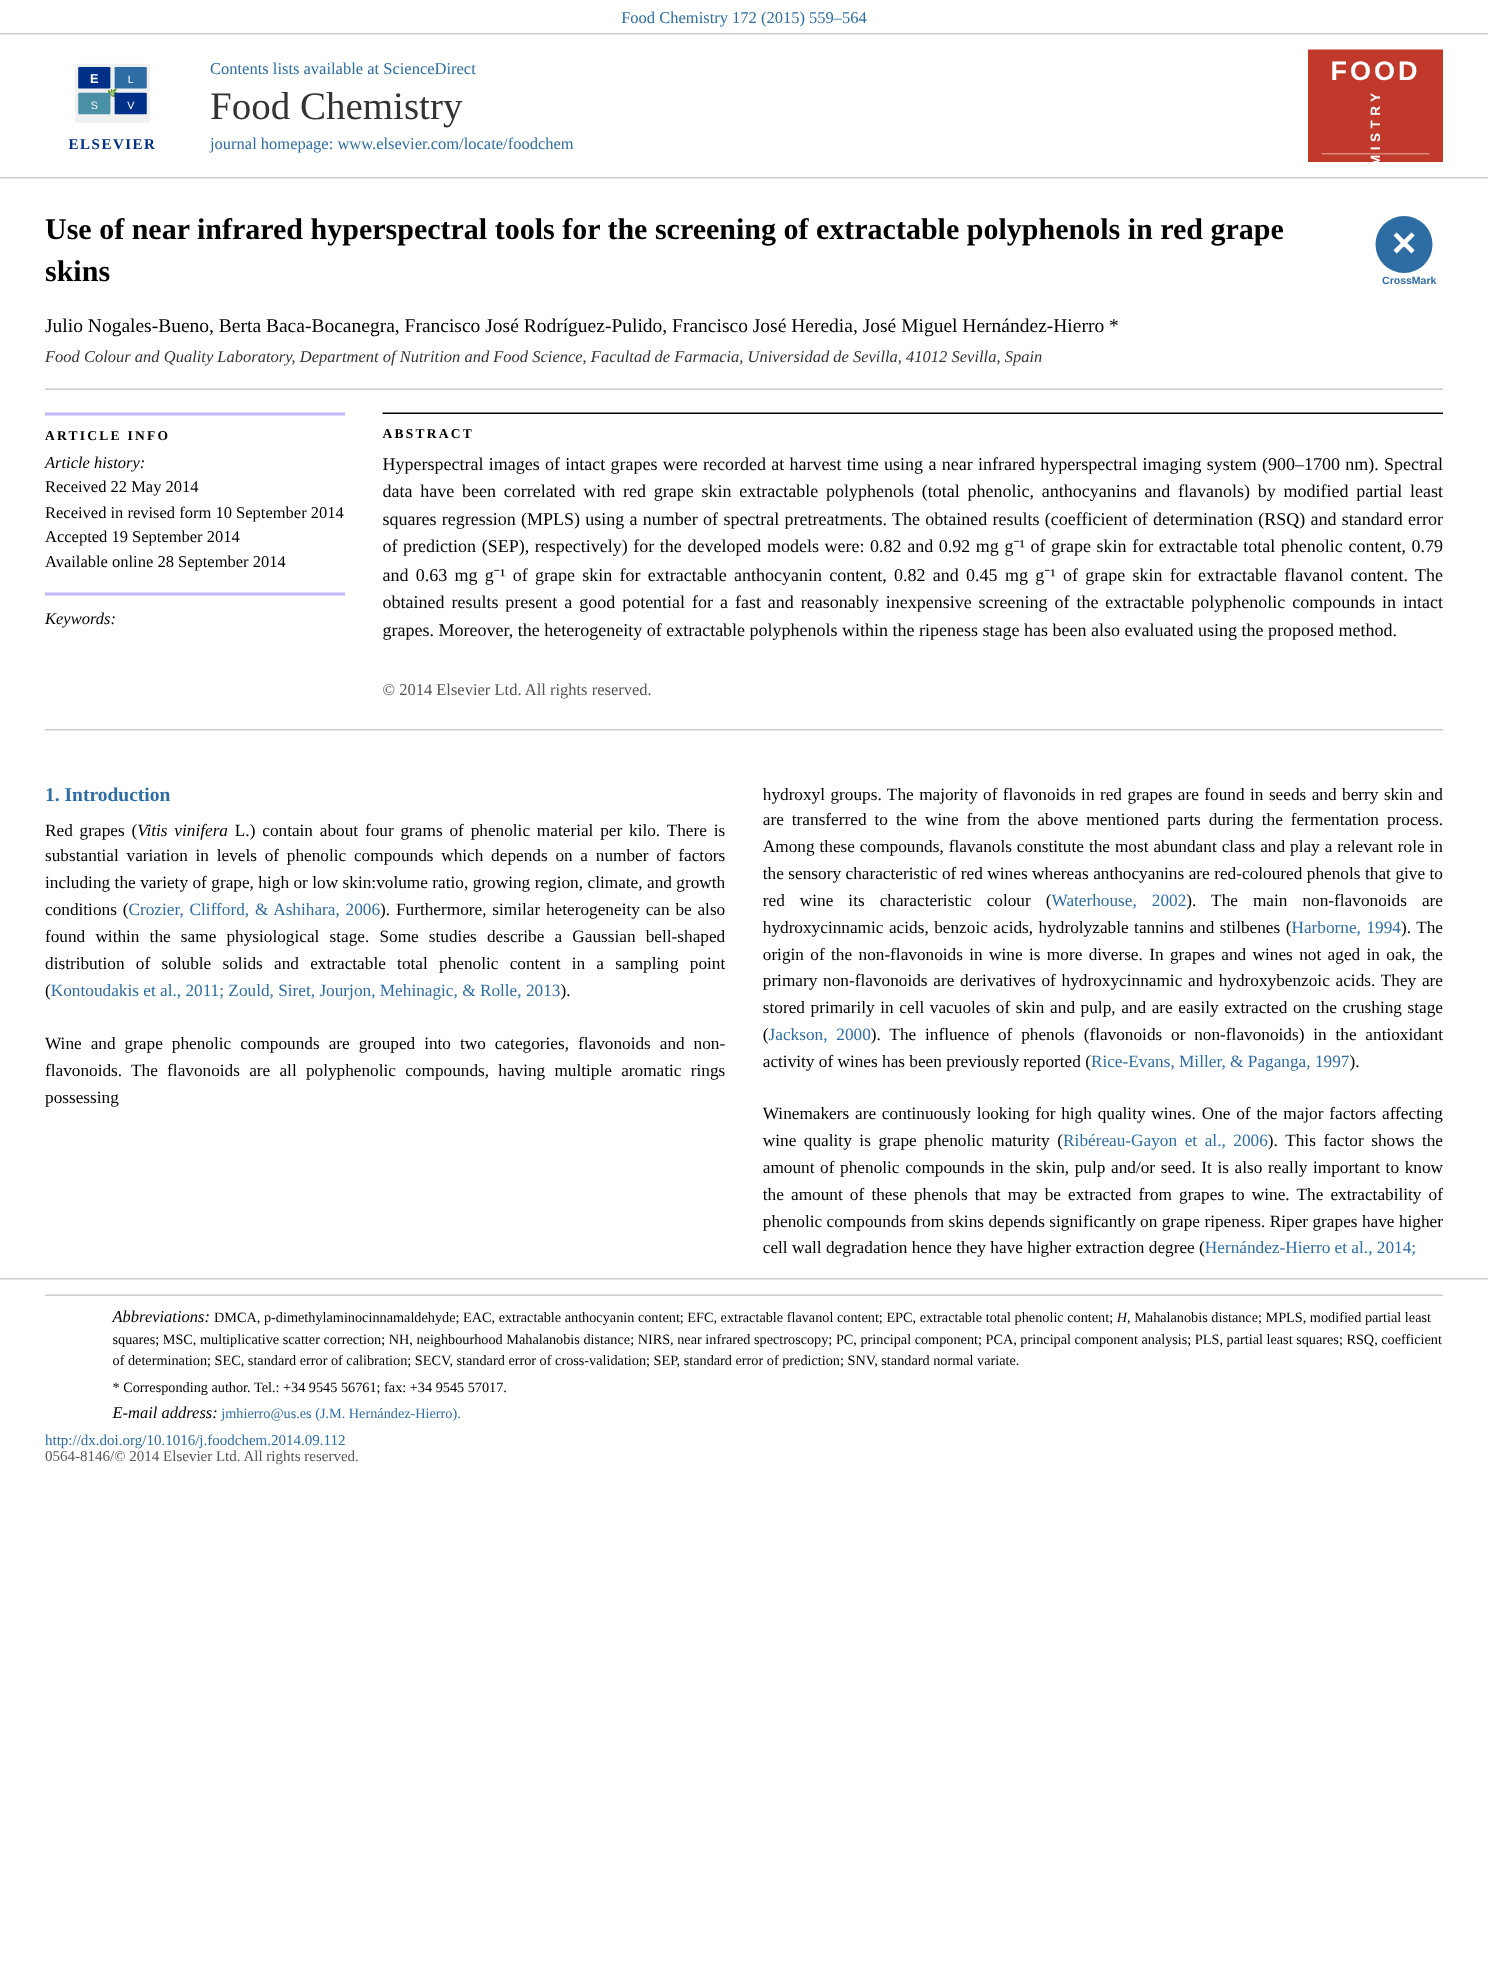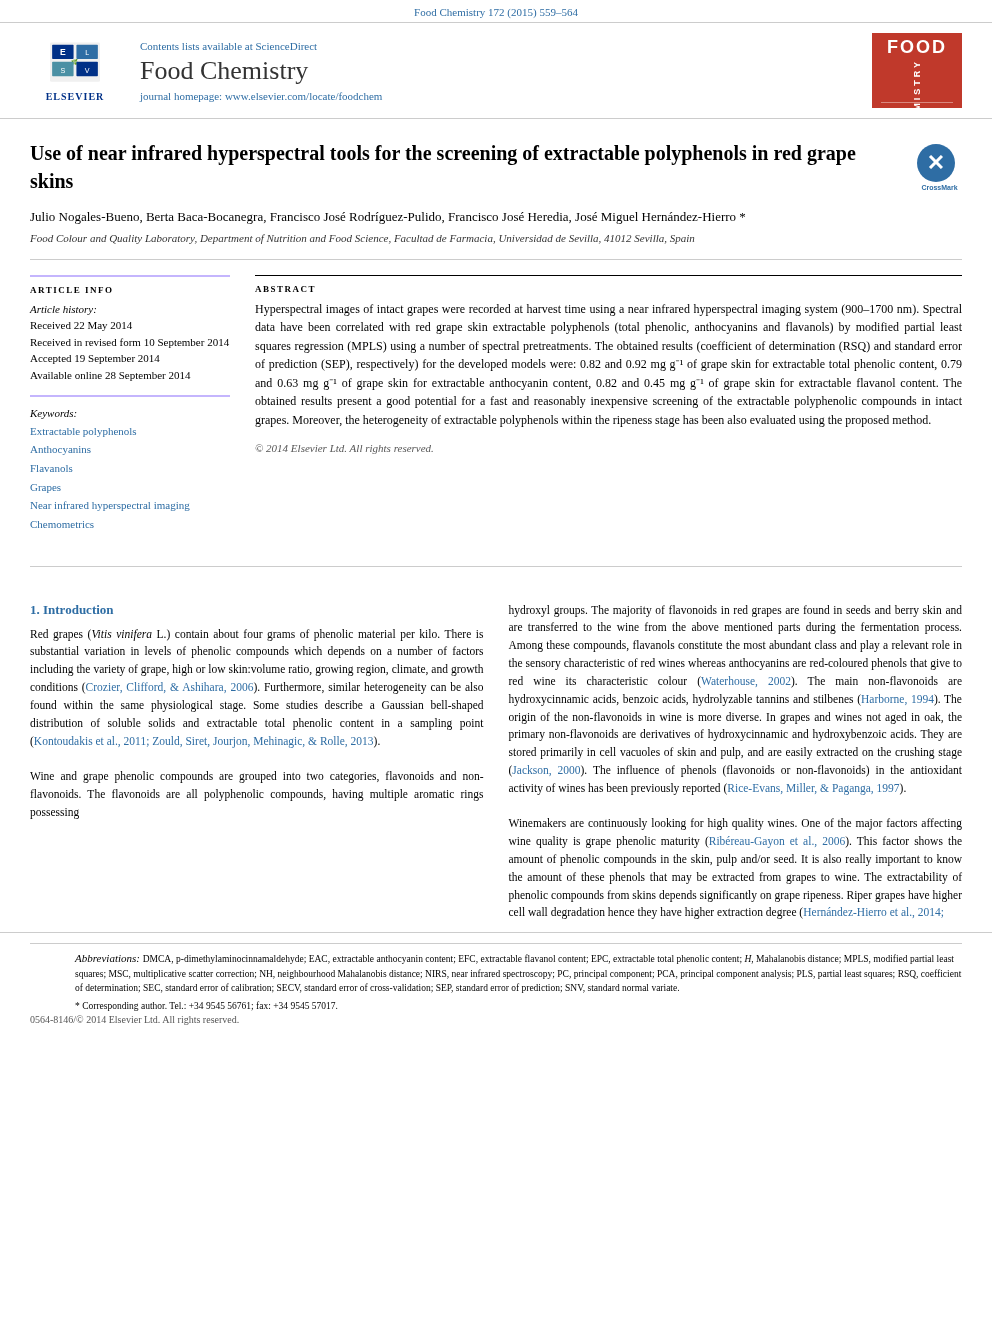--- a/index.html
+++ b/index.html
@@ -197,22 +197,21 @@
     }
     .abstract-text {
       font-size: 12px;
       line-height: 1.55;
       text-align: justify;
       color: #000;
     }
     .abstract-copy {
       font-size: 11px;
       color: #555;
-      margin-top: 12px;
-      font-style: italic;
+      margin-top: 24px;
     }
     
     .divider {
       border: none;
       border-top: 1px solid #ccc;
       margin: 15px 0;
     }
     
     .body-cols {
       display: flex;
@@ -363,28 +362,20 @@
           <div class="info-row">Received 22 May 2014</div>
           <div class="info-row">Received in revised form 10 September 2014</div>
           <div class="info-row">Accepted 19 September 2014</div>
           <div class="info-row">Available online 28 September 2014</div>
         </div>
 
         <div class="article-info-section">
           <div class="info-row">
             <span class="info-label">Keywords:</span>
           </div>
-          <div class="keywords-list">
-            <div class="keyword-item">Extractable polyphenols</div>
-            <div class="keyword-item">Anthocyanins</div>
-            <div class="keyword-item">Flavanols</div>
-            <div class="keyword-item">Grapes</div>
-            <div class="keyword-item">Near infrared hyperspectral imaging</div>
-            <div class="keyword-item">Chemometrics</div>
-          </div>
         </div>
 
       </div>
 
       <div class="col-right">
         <div class="abstract-section">
           <div class="section-heading">ABSTRACT</div>
           <div class="abstract-text">Hyperspectral images of intact grapes were recorded at harvest time using a near infrared hyperspectral imaging system (900–1700 nm). Spectral data have been correlated with red grape skin extractable polyphenols (total phenolic, anthocyanins and flavanols) by modified partial least squares regression (MPLS) using a number of spectral pretreatments. The obtained results (coefficient of determination (RSQ) and standard error of prediction (SEP), respectively) for the developed models were: 0.82 and 0.92 mg g⁻¹ of grape skin for extractable total phenolic content, 0.79 and 0.63 mg g⁻¹ of grape skin for extractable anthocyanin content, 0.82 and 0.45 mg g⁻¹ of grape skin for extractable flavanol content. The obtained results present a good potential for a fast and reasonably inexpensive screening of the extractable polyphenolic compounds in intact grapes. Moreover, the heterogeneity of extractable polyphenols within the ripeness stage has been also evaluated using the proposed method.</div>
           <div class="abstract-copy">© 2014 Elsevier Ltd. All rights reserved.</div>
         </div>
@@ -419,16 +410,23 @@
 
   <div class="footnote-area">
     <hr style="border:none;border-top:1px solid #ccc;margin-bottom:6px;">
     <div class="footnote-text">
       <span class="info-label">Abbreviations: </span>
       <span>DMCA, p-dimethylaminocinnamaldehyde; EAC, extractable anthocyanin content; EFC, extractable flavanol content; EPC, extractable total phenolic content; <em>H</em>, Mahalanobis distance; MPLS, modified partial least squares; MSC, multiplicative scatter correction; NH, neighbourhood Mahalanobis distance; NIRS, near infrared spectroscopy; PC, principal component; PCA, principal component analysis; PLS, partial least squares; RSQ, coefficient of determination; SEC, standard error of calibration; SECV, standard error of cross-validation; SEP, standard error of prediction; SNV, standard normal variate.</span>
     </div>
     <div class="footnote-text" style="margin-top:4px;">
       <span>* Corresponding author. Tel.: +34 9545 56761; fax: +34 9545 57017.</span>
     </div>
+    <div class="footnote-text">
+      <span class="info-label">E-mail address:</span>
+      <span style="color:#2e6da4;cursor:pointer;">jmhierro@us.es (J.M. Hernández-Hierro).</span>
+    </div>
+    <div class="doi-line">
+      <span>http://dx.doi.org/10.1016/j.foodchem.2014.09.112</span>
+    </div>
     <div class="issn-line">0564-8146/© 2014 Elsevier Ltd. All rights reserved.</div>
   </div>
 
 </div>
 
 </body></html>

